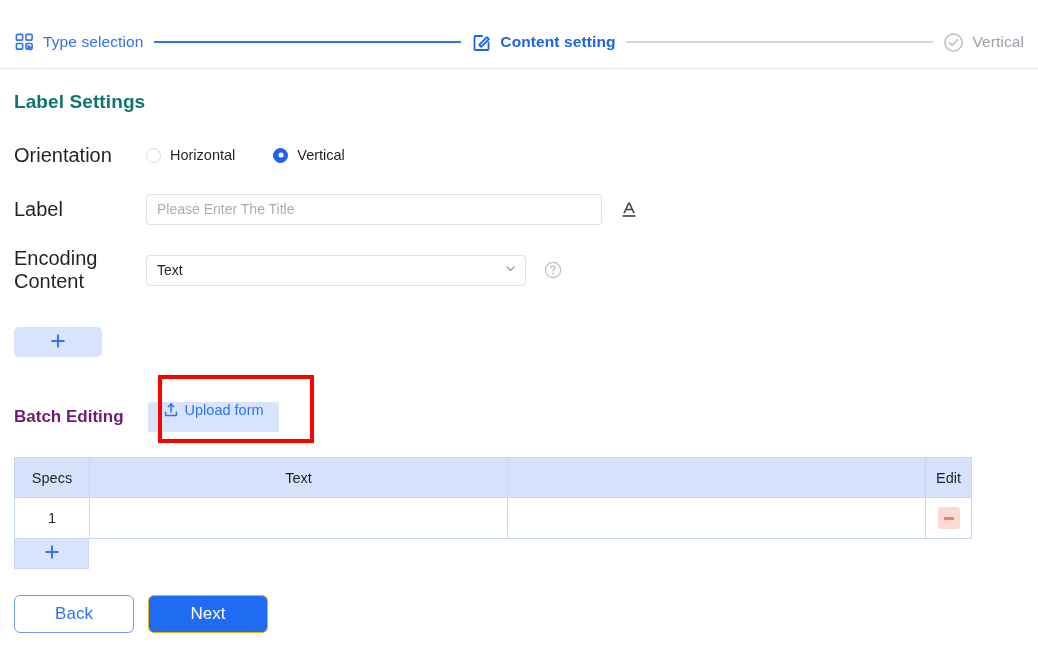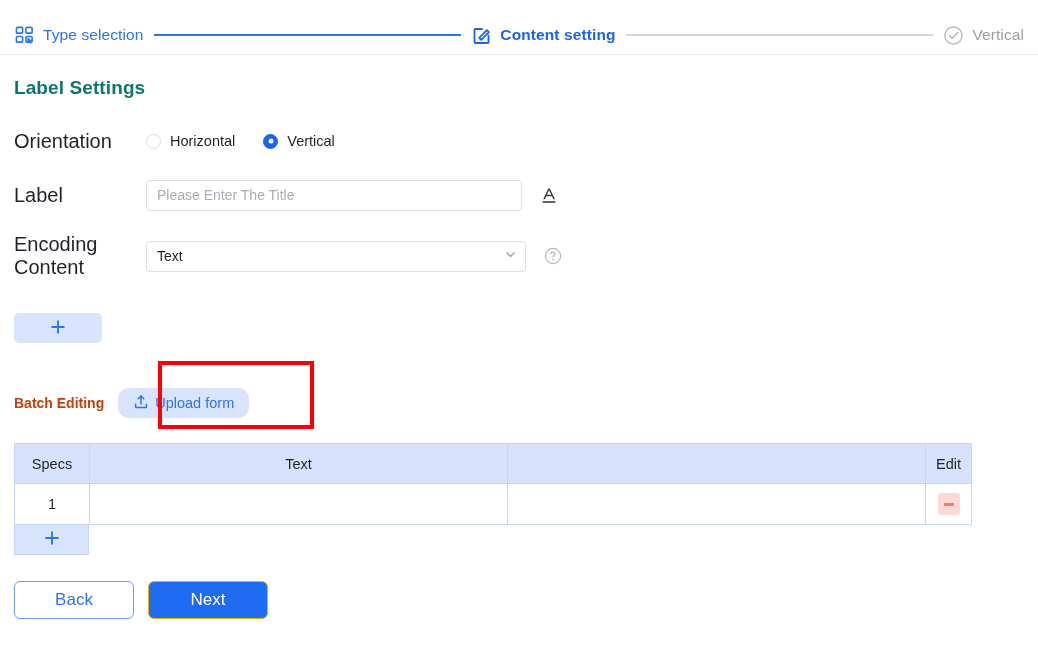--- a/index.html
+++ b/index.html
@@ -11,21 +11,21 @@
     height: 654px;
     background: #ffffff;
     font-family: "Liberation Sans", sans-serif;
     color: #1f2329;
     overflow: hidden;
     position: relative;
   }
 
   
   .stepper {
-    height: 55px;
+    height: 69px;
     display: flex;
     align-items: center;
     padding: 16px 14px 0 14px;
     box-sizing: border-box;
     border-bottom: 1px solid #e9eaec;
     background: #fff;
   }
   .step {
     display: flex;
     align-items: center;
@@ -74,21 +74,21 @@
     min-height: 32px;
   }
   .form-label {
     font-size: 20px;
     color: #1f2329;
     width: 132px;
     flex: 0 0 132px;
   }
 
   
-  .radio-group { display: flex; align-items: flex-start; gap: 28px; }
+  .radio-group { display: flex; align-items: flex-start; gap: 38px; }
   .radio-opt {
     display: flex;
     align-items: center;
     gap: 9px;
     font-size: 14.5px;
     color: #1f2329;
     cursor: pointer;
   }
   .radio-dot {
     width: 15px; height: 15px;
@@ -109,21 +109,21 @@
     position: absolute;
     left: 50%; top: 50%;
     width: 5px; height: 5px;
     border-radius: 50%;
     background: #fff;
     transform: translate(-50%, -50%);
   }
 
   
   .text-input {
-    width: 376px;
+    width: 456px;
     height: 31px;
     box-sizing: border-box;
     border: 1px solid #dcdfe3;
     border-radius: 4px;
     padding: 0 10px;
     font-size: 14px;
     font-family: "Liberation Sans", sans-serif;
     color: #a21caf;
     background: #fff;
     outline: none;
@@ -181,33 +181,32 @@
 
   
   .batch-row {
     display: flex;
     align-items: center;
     margin-top: 40px;
     position: relative;
     height: 40px;
   }
   .batch-title {
-    font-size: 14px;
+    font-size: 17px;
     font-weight: bold;
-    color: #c2410c;
-    margin-right: 14px;
+    color: #701a75;
+    margin-right: 24px;
   }
   .upload-btn {
     background: #d8e4fd;
     border: none;
-    border-radius: 11px;
+    border-radius: 2px;
     height: 30px;
-    padding: 8px 15px;
+    padding: 0 15px;
     display: inline-flex;
-    align-items: center;
     gap: 6px;
     color: #2f73f0;
     font-size: 14.5px;
     font-family: "Liberation Sans", sans-serif;
     cursor: pointer;
   }
   .annot-box {
     position: absolute;
     left: 144px;
     top: -22px;

